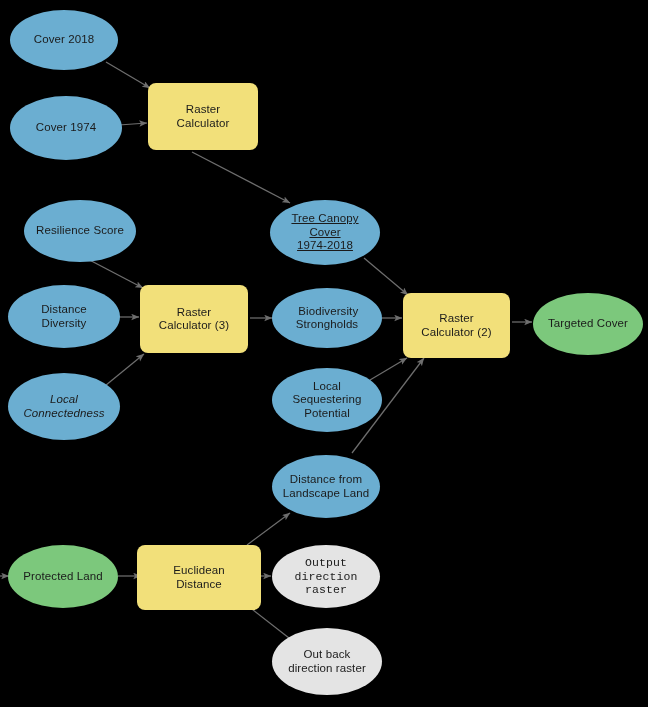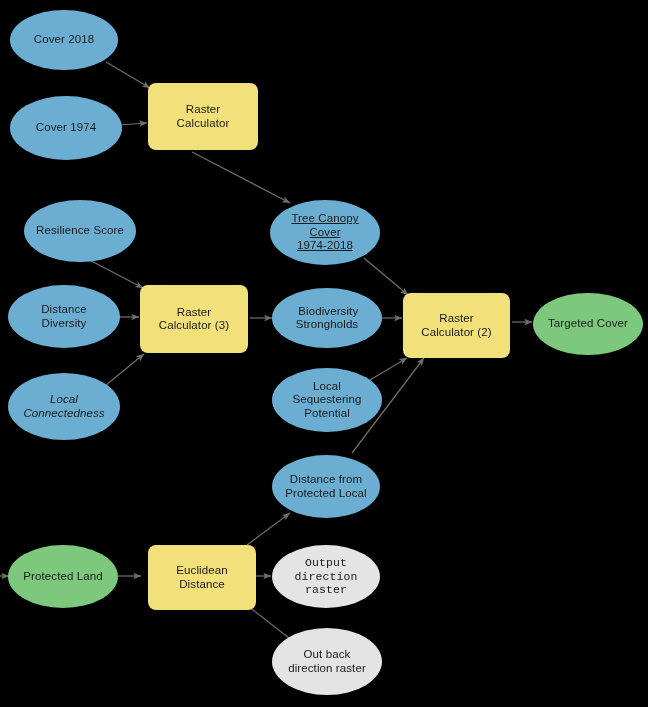--- a/index.html
+++ b/index.html
@@ -104,23 +104,23 @@
 1974-2018</div>
       <div class="node ellipse fill-blue" style="left: 272px; top: 288px; width: 110px; height: 60px; text-align: right;">Biodiversity
 Strongholds</div>
       <div class="node rect fill-yellow" style="left: 403px; top: 293px; width: 107px; height: 65px;">Raster
 Calculator (2)</div>
       <div class="node ellipse fill-green" style="left: 533px; top: 293px; width: 110px; height: 62px;">Targeted Cover</div>
       <div class="node ellipse fill-blue" style="left: 272px; top: 368px; width: 110px; height: 64px;">Local
 Sequestering
 Potential</div>
       <div class="node ellipse fill-blue" style="left: 272px; top: 455px; width: 108px; height: 63px;">Distance from
-Protected Local</div>
+Landscape Land</div>
       <div class="node ellipse fill-green" style="left: 8px; top: 545px; width: 110px; height: 63px;">Protected Land</div>
-      <div class="node rect fill-yellow" style="left: 148px; top: 545px; width: 108px; height: 65px;">Euclidean
+      <div class="node rect fill-yellow" style="left: 137px; top: 545px; width: 124px; height: 65px;">Euclidean
 Distance</div>
       <div class="node ellipse fill-grey" style="left: 272px; top: 545px; width: 108px; height: 63px; font-family: Liberation Mono, monospace;">Output direction
 raster</div>
       <div class="node ellipse fill-grey" style="left: 272px; top: 628px; width: 110px; height: 67px;">Out back
 direction raster</div>
     </div>
 
 </div>
 
 </body></html>

